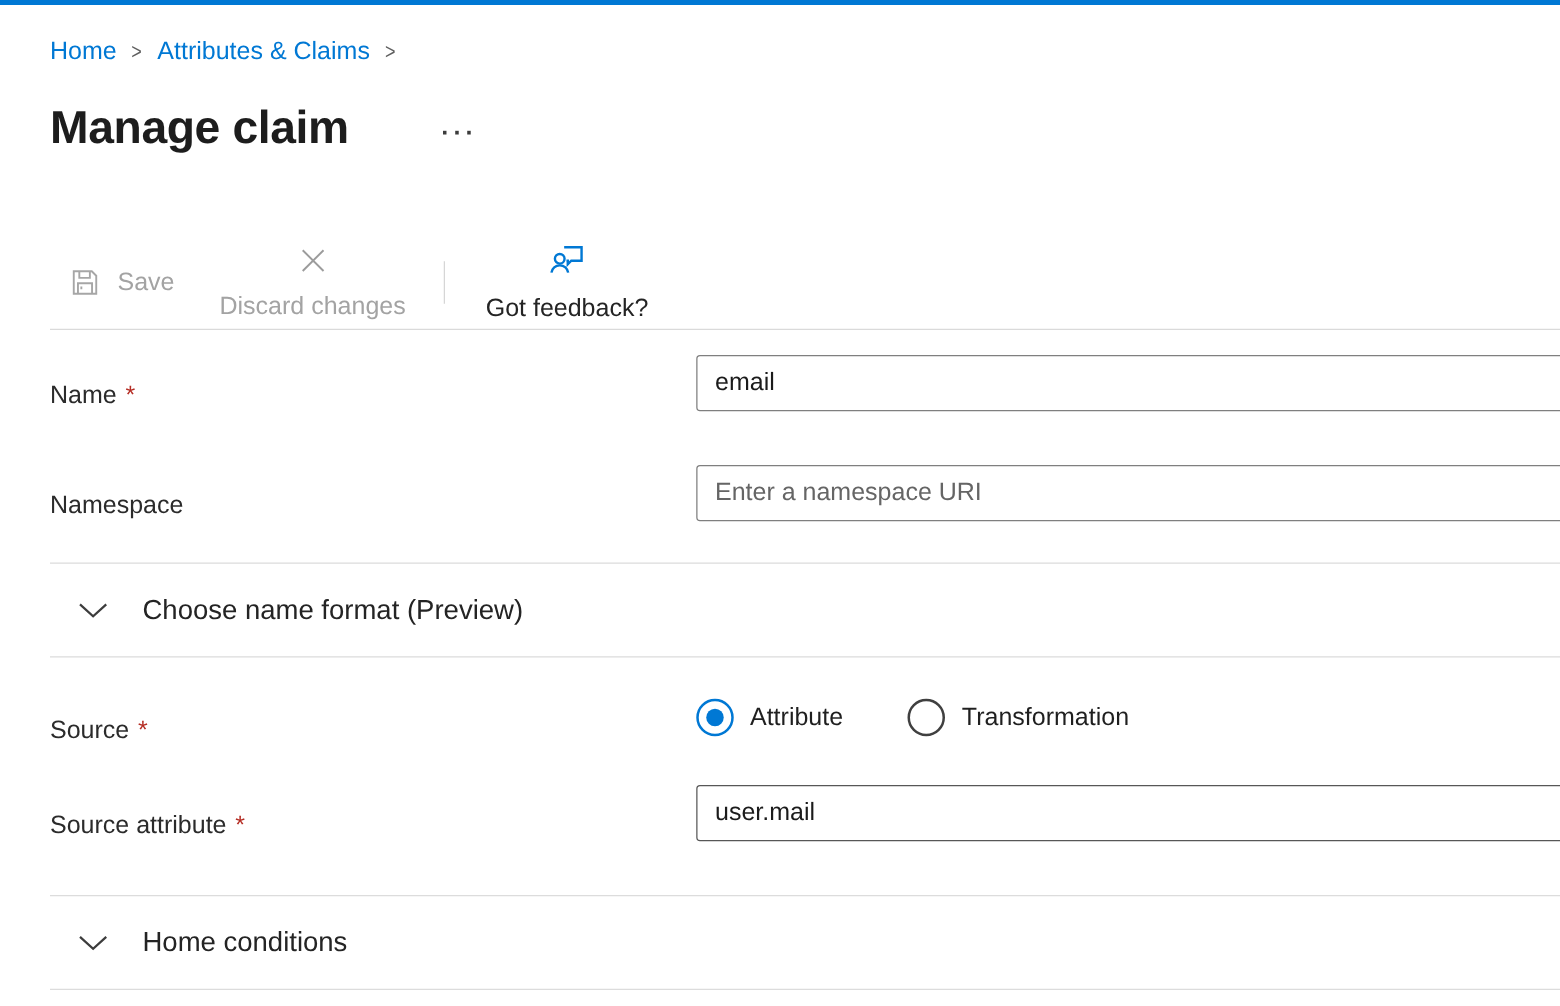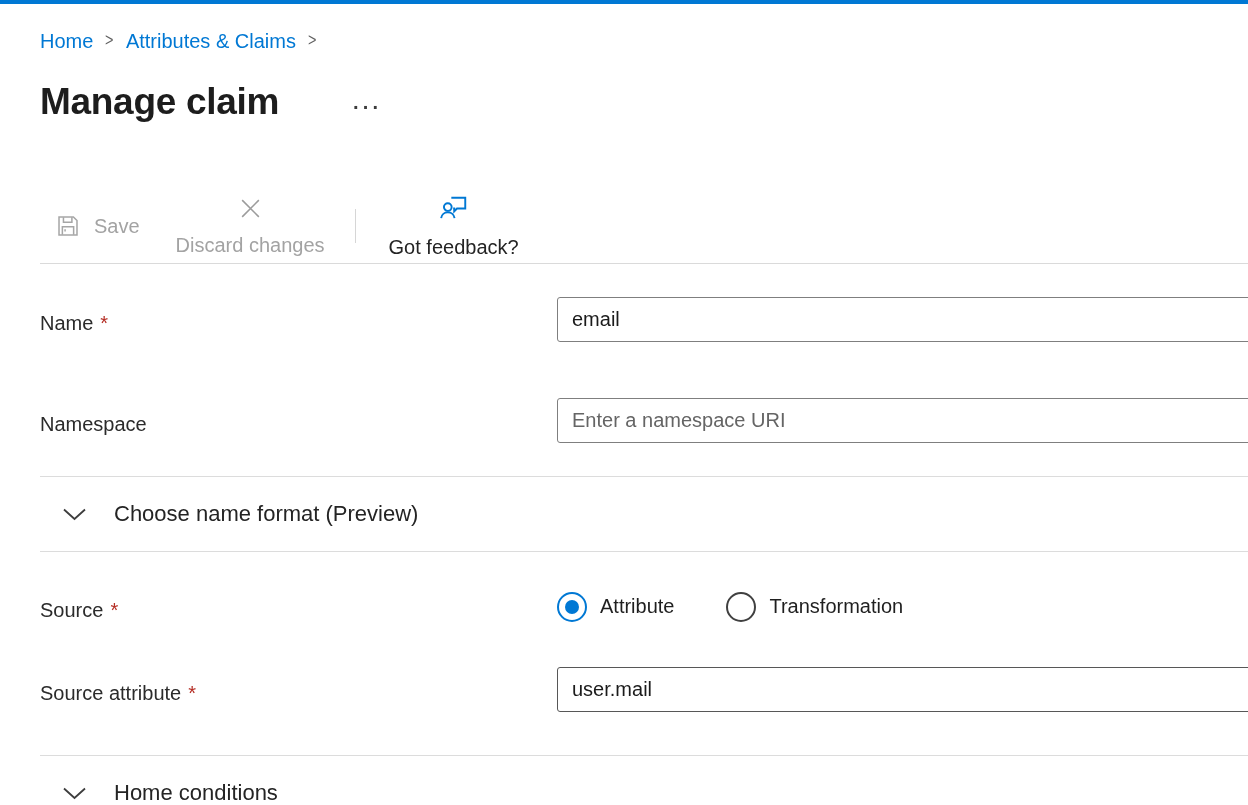--- a/index.html
+++ b/index.html
@@ -7,21 +7,21 @@
   body {
     width: 1248px; height: 805px; overflow: hidden;
     background: #ffffff;
     font-family: "Liberation Sans", sans-serif;
     color: #1d1d1d;
   }
   .topbar { height: 4px; background: #0078d4; width: 100%; }
   .content { padding-left: 40px; }
 
   
-  .breadcrumb { margin-top: 26px; display: flex; align-items: flex-start; font-size: 20px; }
+  .breadcrumb { margin-top: 26px; display: flex; align-items: center; font-size: 20px; }
   .crumb-link { color: #0078d4; text-decoration: none; cursor: pointer; }
   .crumb-sep { color: #5f5f5f; margin: 0 11px; font-size: 18px; transform: scaleX(0.8); display: inline-block; }
 
   
   .title-row { margin-top: 26px; display: flex; align-items: center; }
   .page-title { font-size: 37px; line-height: 46px; font-weight: 700; letter-spacing: -0.3px; color: #1d1d1d; margin: 0; }
   .ellipsis-btn { margin-left: 70px; margin-top: 10px; font-size: 20px; font-weight: 700; letter-spacing: 3px; color: #3c3c3c; cursor: pointer; border: none; background: none; padding: 0 4px; }
 
   
   .toolbar { margin-top: 80px; height: 42px; display: flex; align-items: center; }
@@ -32,21 +32,21 @@
   .tb-save { margin-left: 15px; }
   .tb-discard { margin-left: 36px; flex-direction: column; }
   .tb-divider { width: 1px; height: 34px; background: #d6d6d6; margin-left: 30px; flex: none; }
   .tb-feedback { margin-left: 33px; }
   .toolbar-sep { border: none; border-top: 1.5px solid #dadada; margin: 16px 0 0 0; }
 
   
   .form-row { display: flex; align-items: center; }
   .field-label { width: 517px; flex: none; font-size: 20px; color: #2b2b2b; margin-top: 20px; }
   .req-star { color: #b52d24; margin-left: 7px; font-size: 20px; }
-  .field-wrap { flex: 1; margin-top: 13px; }
+  .field-wrap { flex: 1; }
   .txt-input {
     width: calc(100% + 8px); height: 45px; border: 1.6px solid #7f7f7f; border-radius: 3px;
     font-size: 20px; font-family: inherit; color: #1b1b1b; padding: 0 14px; background: #fff;
   }
   .txt-input::placeholder { color: #656565; opacity: 1; }
   .txt-dark { border-color: #575757; }
   .row-name { margin-top: 20px; }
   .row-namespace { margin-top: 43px; }
   .row-source { margin-top: 26px; height: 44px; }
   .row-source-attr { margin-top: 32px; }

